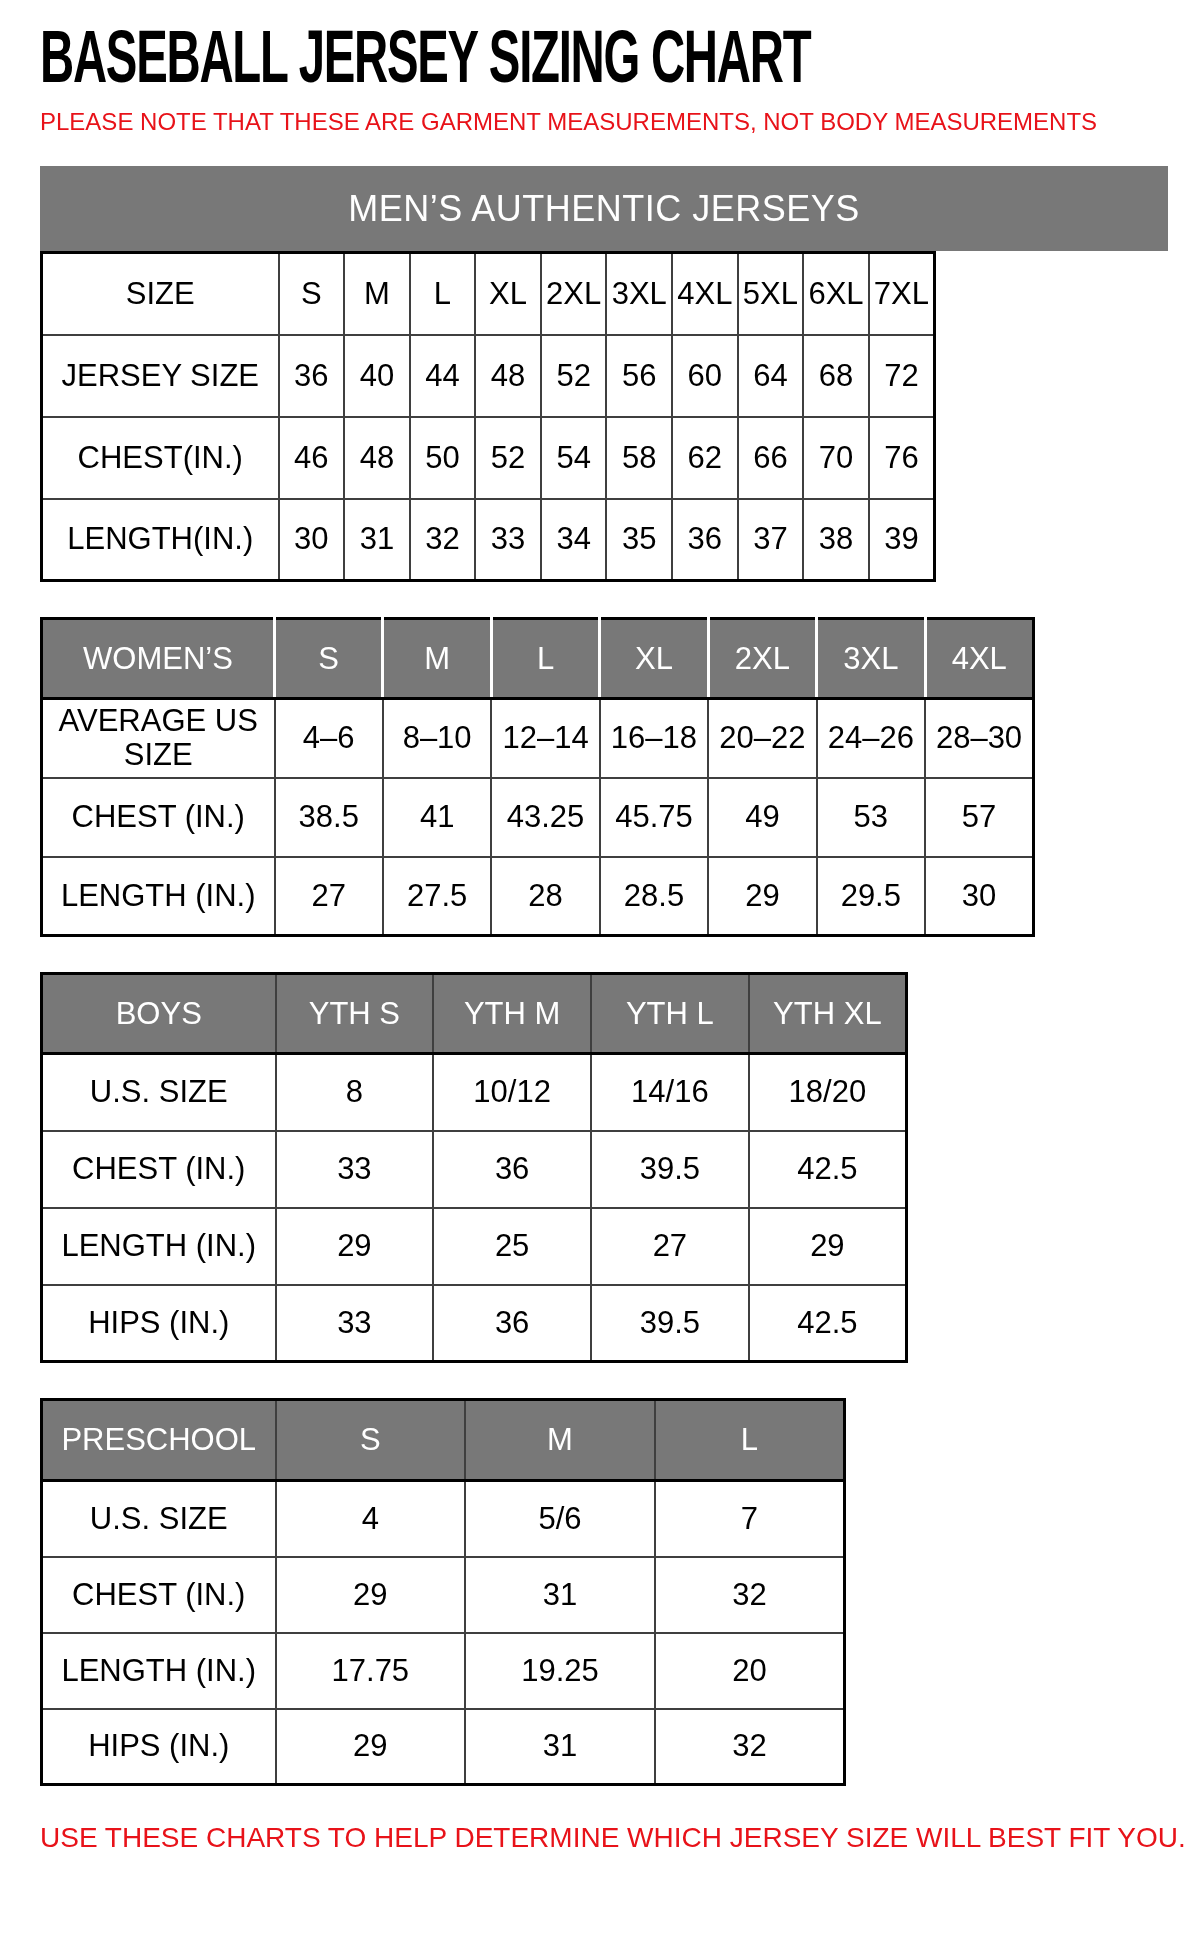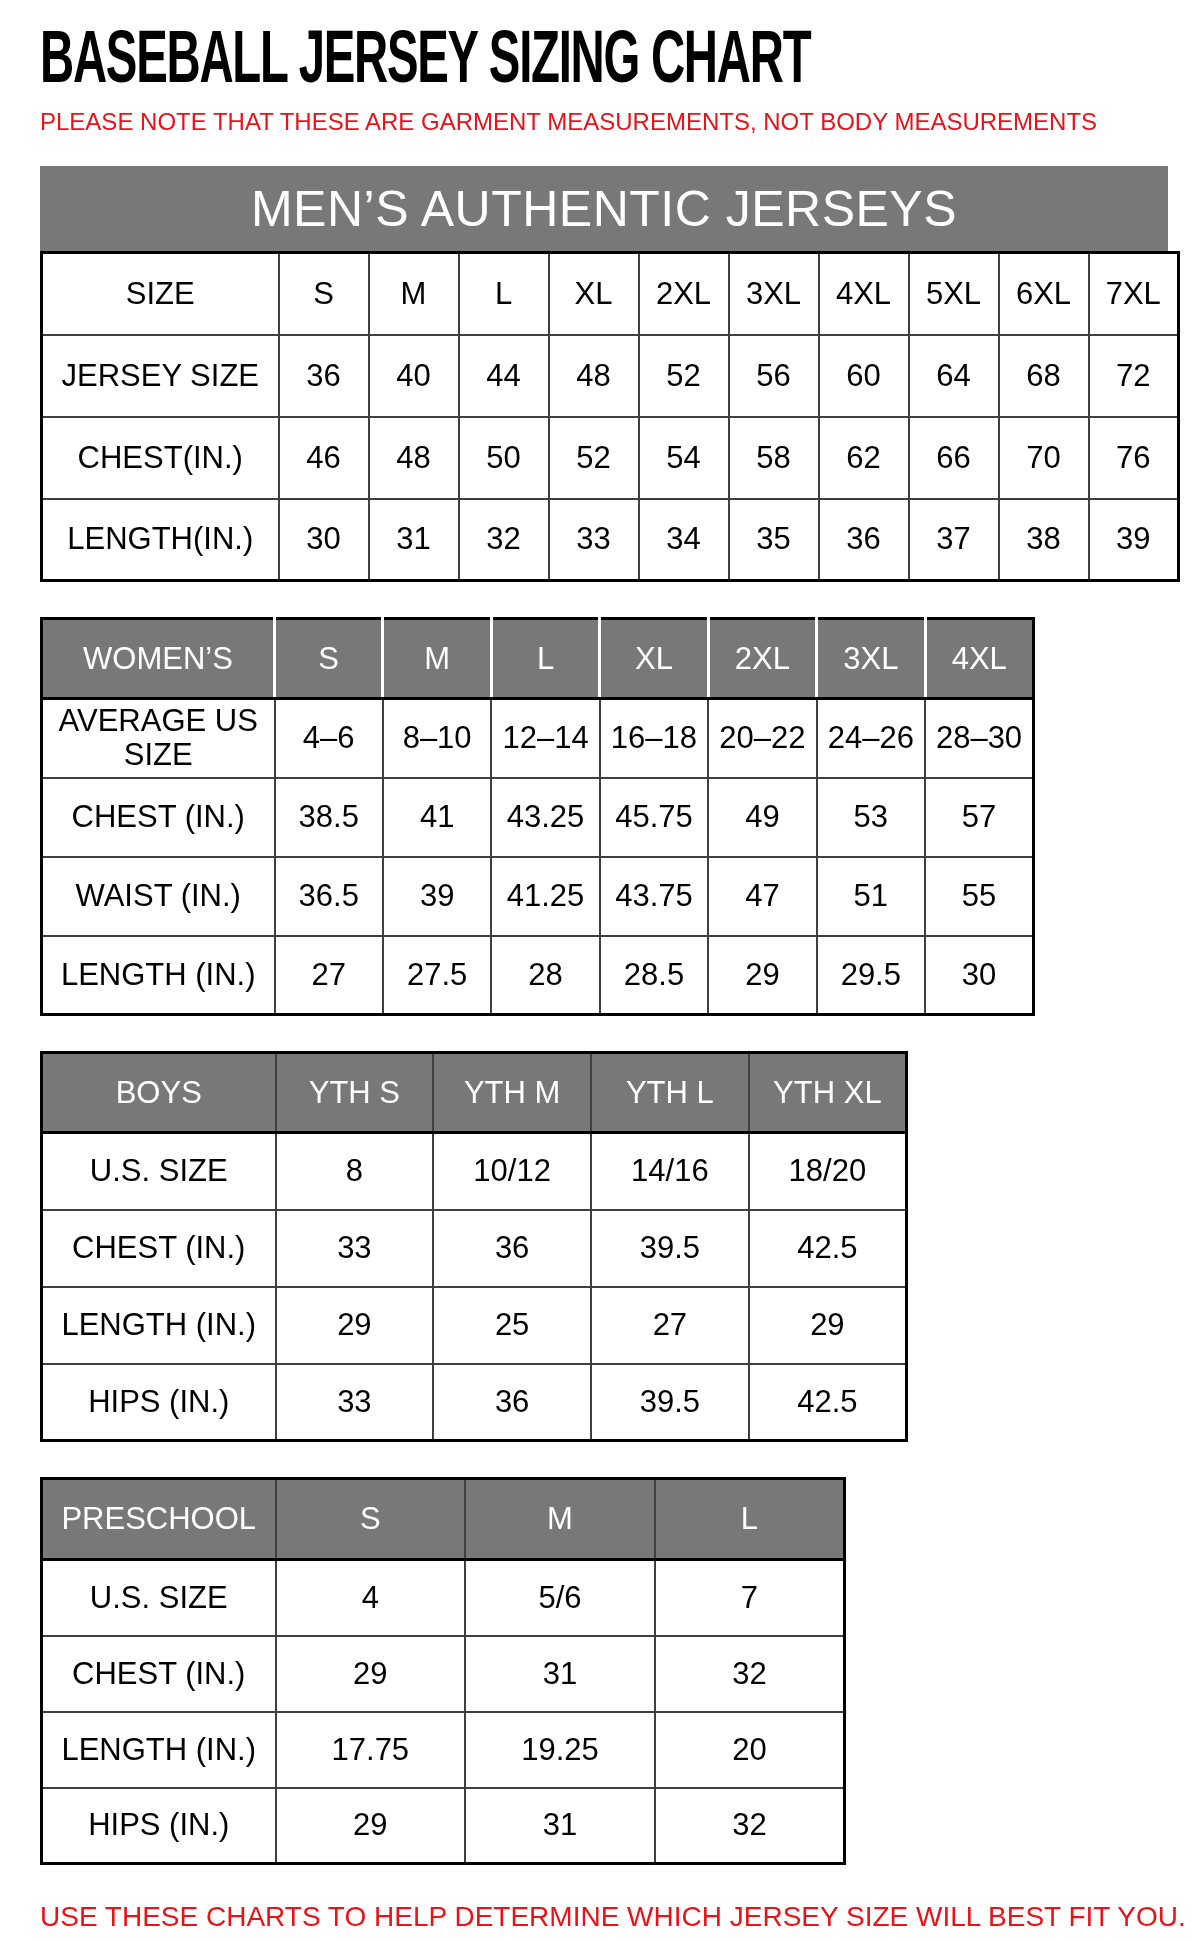--- a/index.html
+++ b/index.html
@@ -30,40 +30,40 @@
     font-size:28px;line-height:34px;font-weight:400;
     color:#e81219;white-space:nowrap;
   }
 
   
   .table-block{margin:0 0 35px 0;}
   .banner{
     width:1128px;height:85px;box-sizing:border-box;
     background:#787878;color:#fff;
     display:flex;align-items:center;justify-content:center;
-    font-size:50px;letter-spacing:0.5px;
+    font-size:36px;letter-spacing:0.5px;
   }
   table{
     border-collapse:collapse;table-layout:fixed;
     border:3px solid #000;
   }
   th,td{
     border:2px solid #3f3f3f;
     text-align:center;vertical-align:middle;
     font-weight:400;font-size:31px;line-height:34px;
     padding:0 4px;box-sizing:border-box;
     overflow:hidden;
   }
   thead th{
     background:#787878;color:#fff;
     border-bottom:3px solid #000;
   }
 
   
-  .mens table{width:1140px;border-radius:7px;}
+  .mens table{width:896px;border-radius:7px;}
   .mens col.label-col{width:237px;}
   .mens tbody th,.mens tbody td{height:82px;}
 
   .womens table{width:995px;}
   .womens col.label-col{width:233px;}
   .womens thead th{height:80px;}
   .womens tbody th,.womens tbody td{height:79px;}
   .womens thead th + th{border-left:3px solid #fff;}
 
   .boys table{width:868px;}
@@ -196,30 +196,20 @@
               <th>CHEST (IN.)</th>
               <td>38.5</td>
               <td>41</td>
               <td>43.25</td>
               <td>45.75</td>
               <td>49</td>
               <td>53</td>
               <td>57</td>
             </tr>
             <tr>
-              <th>WAIST (IN.)</th>
-              <td>36.5</td>
-              <td>39</td>
-              <td>41.25</td>
-              <td>43.75</td>
-              <td>47</td>
-              <td>51</td>
-              <td>55</td>
-            </tr>
-            <tr>
               <th>LENGTH (IN.)</th>
               <td>27</td>
               <td>27.5</td>
               <td>28</td>
               <td>28.5</td>
               <td>29</td>
               <td>29.5</td>
               <td>30</td>
             </tr>
           </tbody>

